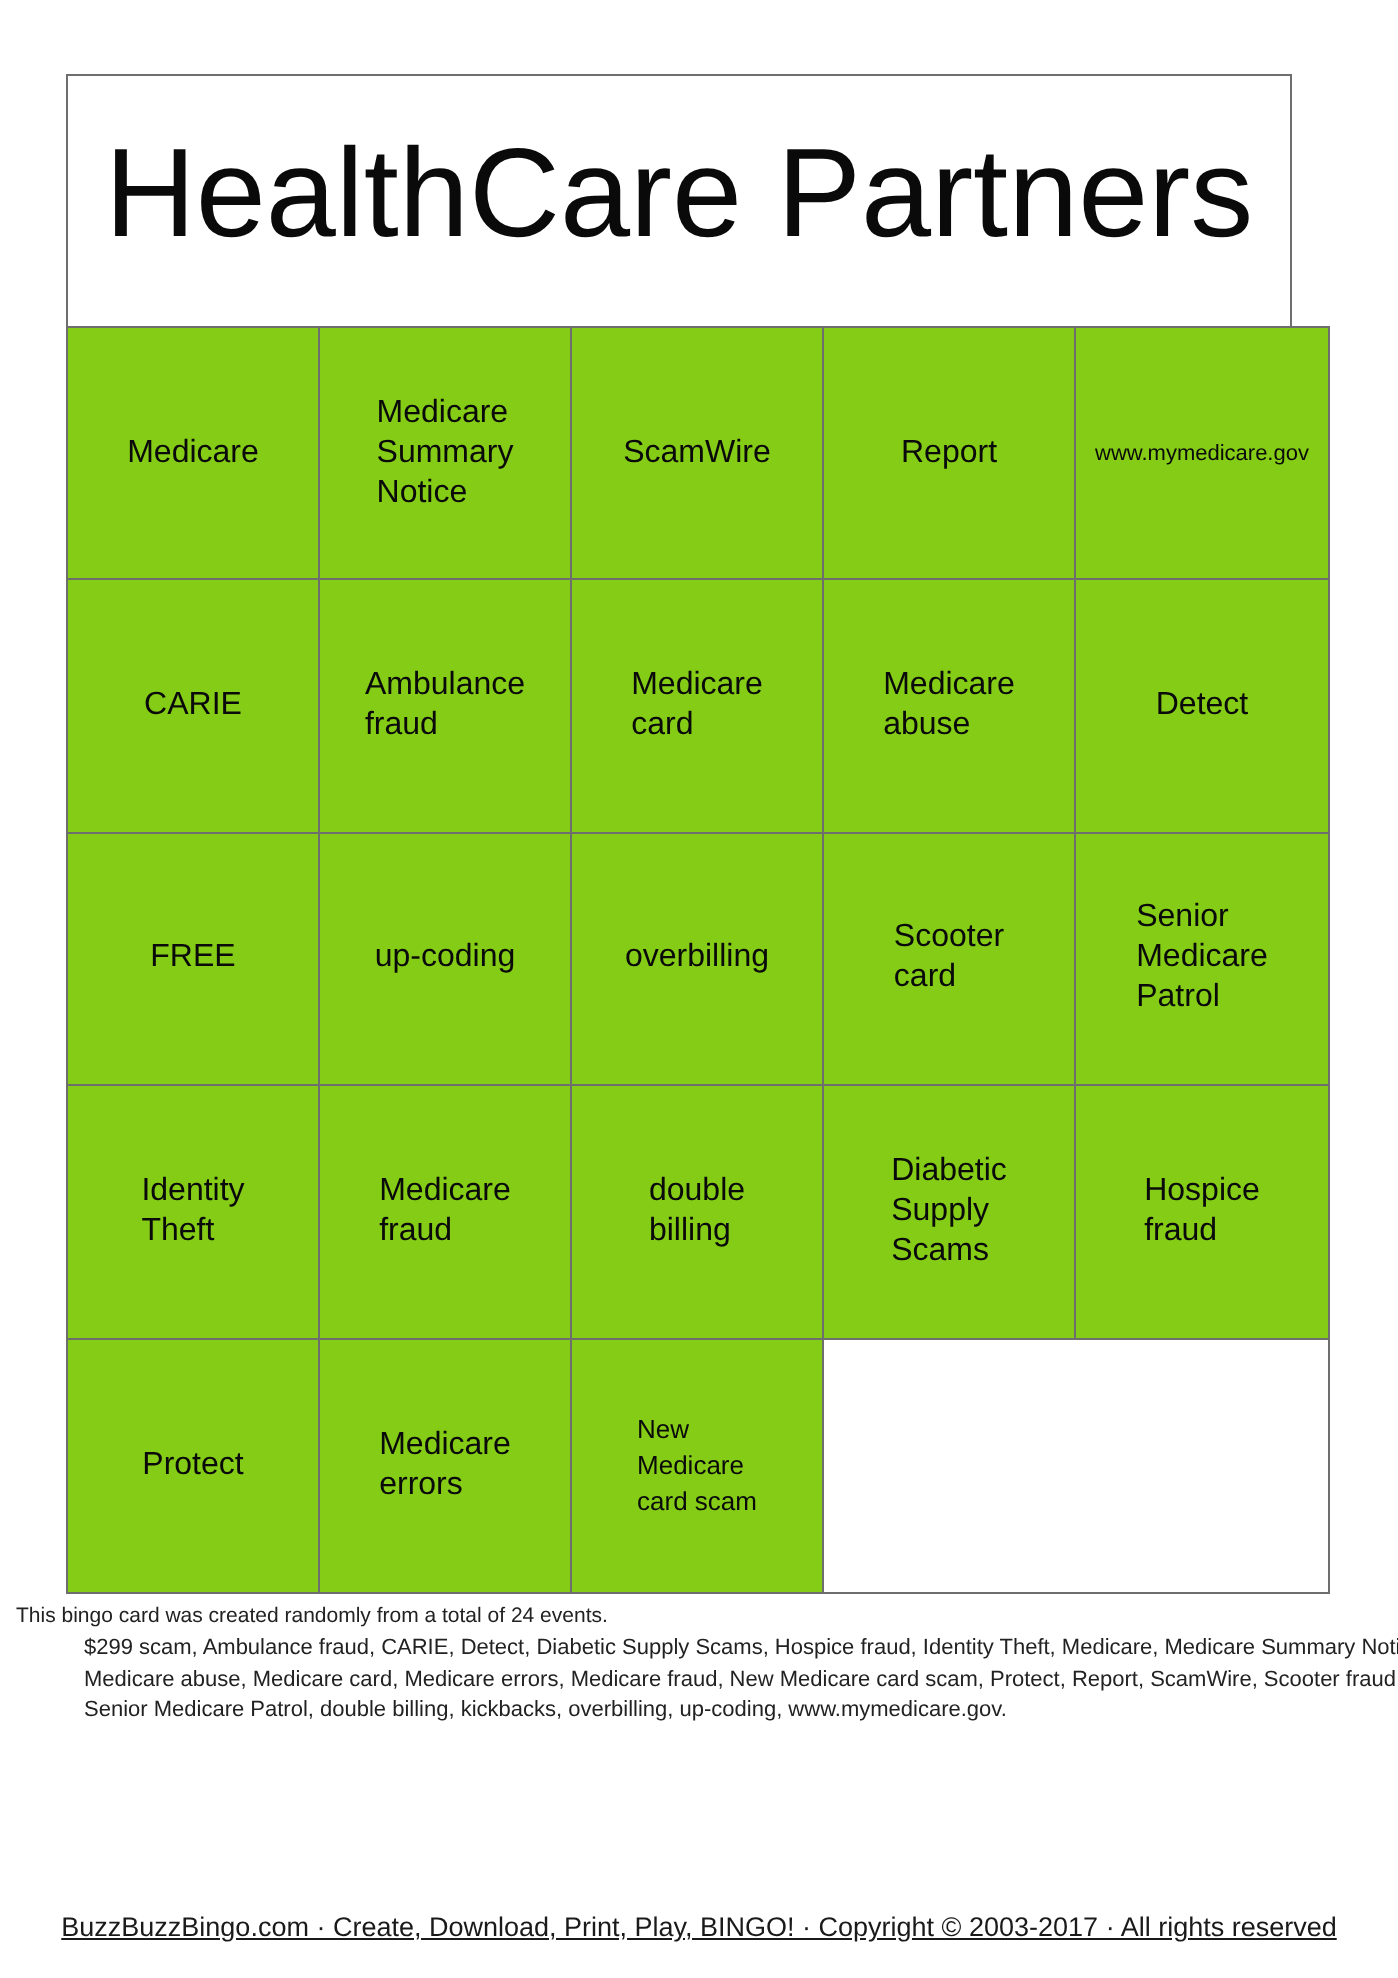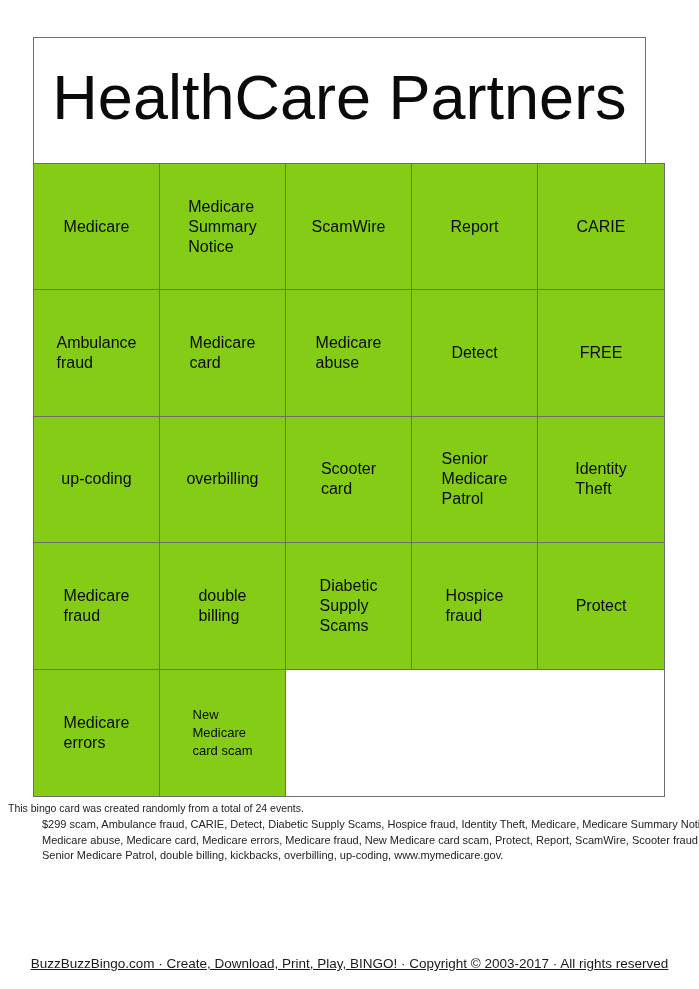--- a/index.html
+++ b/index.html
@@ -87,20 +87,21 @@
     <h1>HealthCare Partners</h1>
   </div>
 
   <div class="grid">
     <div class="cell">Medicare</div>
     <div class="cell">Medicare
 Summary
 Notice</div>
     <div class="cell">ScamWire</div>
     <div class="cell">Report</div>
+    <div class="cell tiny">www.mymedicare.gov</div>
     <div class="cell">CARIE</div>
     <div class="cell">Ambulance
 fraud</div>
     <div class="cell">Medicare
 card</div>
     <div class="cell">Medicare
 abuse</div>
     <div class="cell">Detect</div>
     <div class="cell">FREE</div>
     <div class="cell">up-coding</div>

